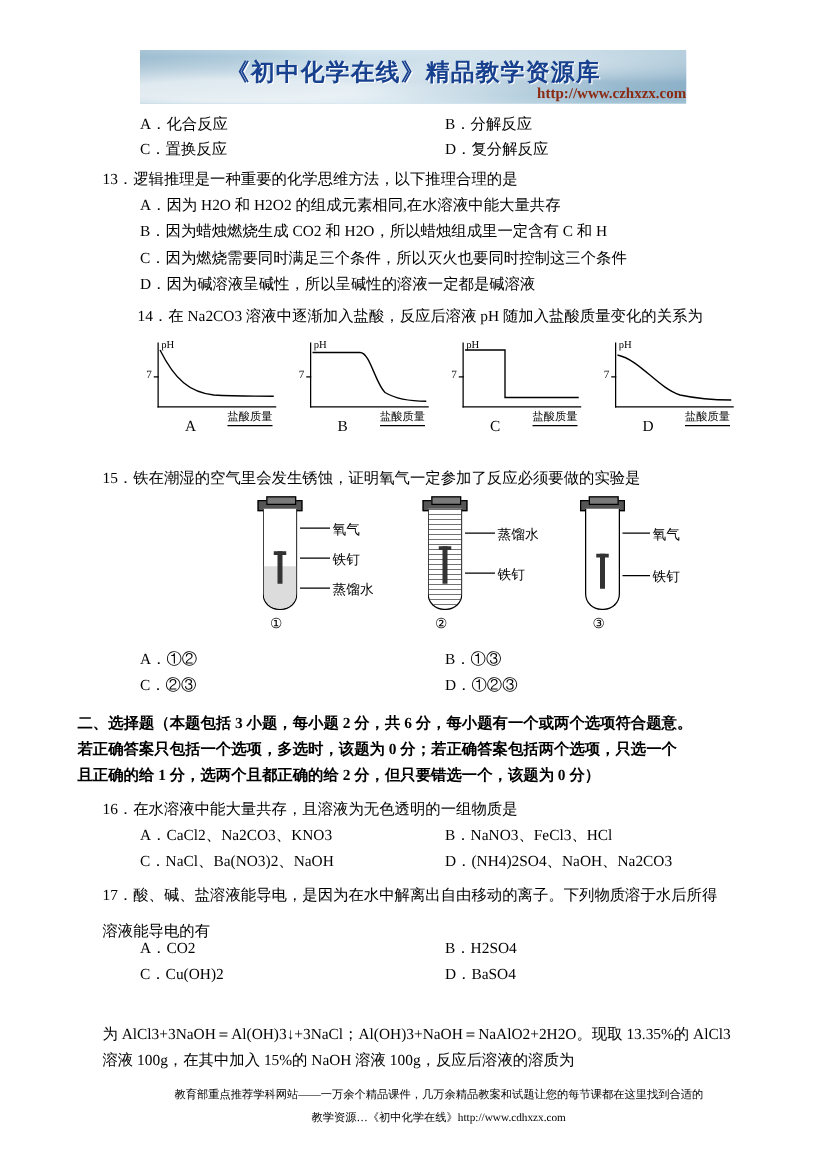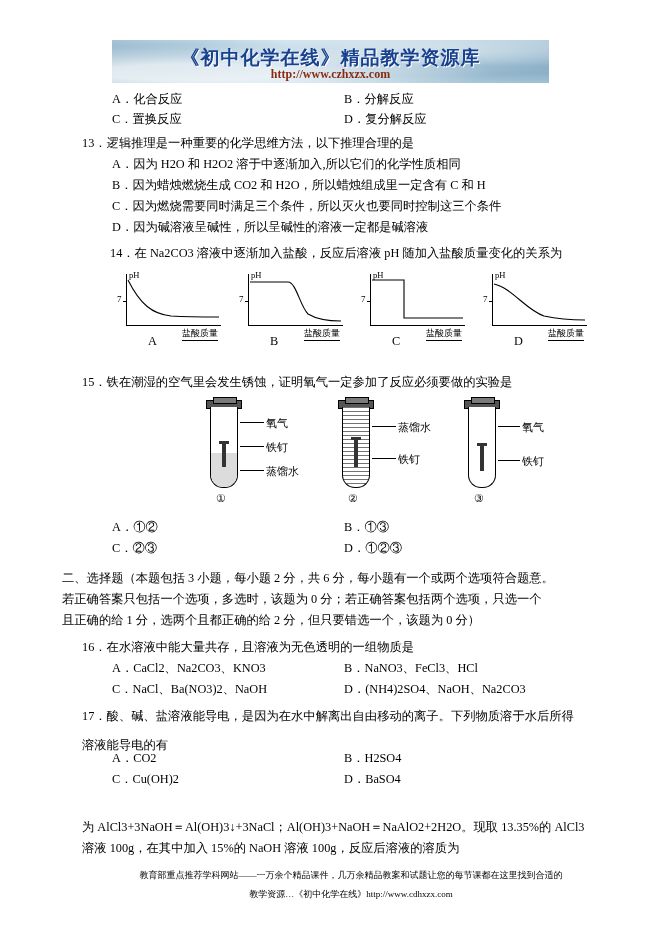--- a/index.html
+++ b/index.html
@@ -30,33 +30,33 @@
     position:absolute; left:0; right:0; top:5px;
     text-align:center;
     font-family:"Liberation Serif", serif;
     font-weight:bold; font-size:19px; letter-spacing:1px;
     color:#17418f;
     text-shadow:1px 1px 0 #ffffff;
     white-space:nowrap;
   }
   .banner-url{
     position:absolute; left:0; right:0; top:27px;
-    text-align:center;
+    text-align:right;
     font-family:"Liberation Serif", serif;
     font-size:12px; color:#8b2a12; font-weight:bold;
     white-space:nowrap;
   }
 
   
   .txt { position:absolute; font-size:12.3px; line-height:15px; white-space:nowrap; }
-  .b { font-weight:normal; }
+  .b { font-weight:bold; }
 
   .row-opts { position:absolute; width:540px; }
   .col-a { position:absolute; left:0; }
-  .col-b { position:absolute; left:232px;text-align:center; }
+  .col-b { position:absolute; left:244px;text-align:center; }
 
   
   .charts { position:absolute; left:112px; top:272px; width:490px; height:66px; }
   .chart { position:absolute; top:0; width:112px; height:62px; }
   .chart .yaxis{ position:absolute; left:14px; top:2px; width:1px; height:52px; background:#000; }
   .chart .xaxis{ position:absolute; left:14px; top:53px; width:95px; height:1px; background:#000; }
   .chart .ph{ position:absolute; left:17px; top:-2px; font-size:8.5px; }
   .chart .seven{ position:absolute; left:5px; top:22px; font-size:9px; }
   .chart .tick{ position:absolute; left:11px; top:29px; width:4px; height:1px; background:#000; }
   .chart .xlabel{
@@ -118,21 +118,21 @@
   <div class="row-opts" style="left:112px; top:92px;">
     <span class="txt col-a">A．化合反应</span>
     <span class="txt col-b">B．分解反应</span>
   </div>
   <div class="row-opts" style="left:112px; top:112px;">
     <span class="txt col-a">C．置换反应</span>
     <span class="txt col-b">D．复分解反应</span>
   </div>
 
   <div class="txt" style="left:82px; top:136px;">13．逻辑推理是一种重要的化学思维方法，以下推理合理的是</div>
-  <div class="txt" style="left:112px; top:157px;">A．因为 H2O 和 H2O2 溶于中逐渐加入,所以它们的化学性质相同</div>
+  <div class="txt" style="left:112px; top:157px;">A．因为 H2O 和 H2O2 的组成元素相同,在水溶液中能大量共存</div>
   <div class="txt" style="left:112px; top:178px;">B．因为蜡烛燃烧生成 CO2 和 H2O，所以蜡烛组成里一定含有 C 和 H</div>
   <div class="txt" style="left:112px; top:199px;">C．因为燃烧需要同时满足三个条件，所以灭火也要同时控制这三个条件</div>
   <div class="txt" style="left:112px; top:220px;">D．因为碱溶液呈碱性，所以呈碱性的溶液一定都是碱溶液</div>
 
   <div class="txt" style="left:82px; top:246px;margin-left:28px;">14．在 Na2CO3 溶液中逐渐加入盐酸，反应后溶液 pH 随加入盐酸质量变化的关系为</div>
 
   <div class="charts">
 
     <div class="chart" style="left:0px;">
       <div class="yaxis"></div>

